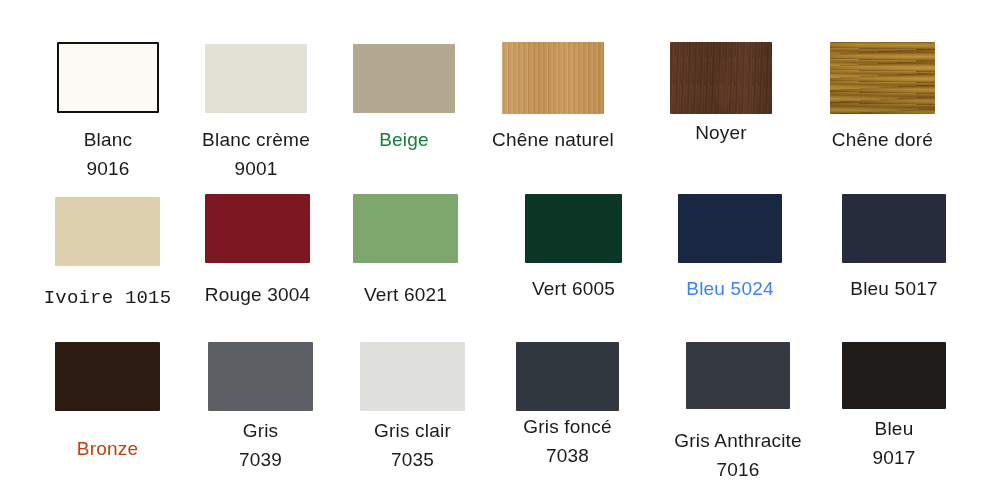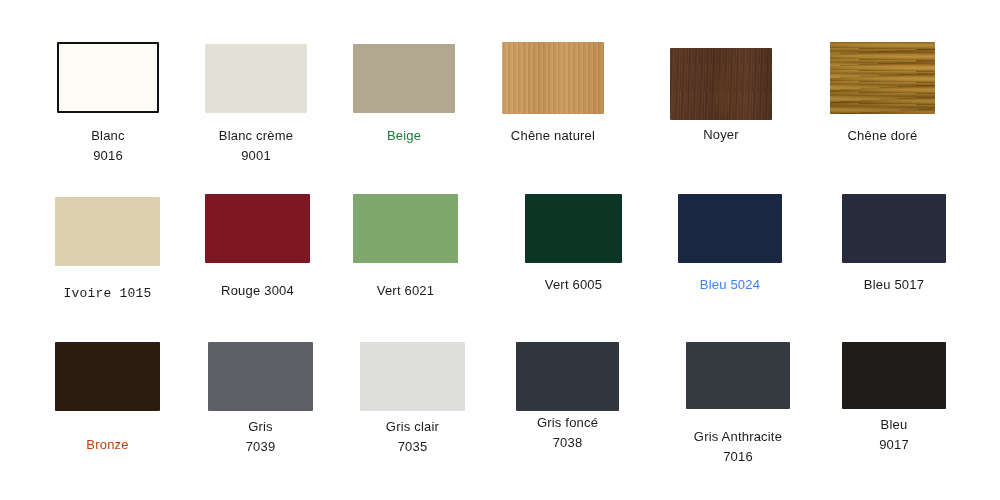--- a/index.html
+++ b/index.html
@@ -34,21 +34,21 @@
 
   .swatch-chip.bordered {
     border: 2px solid #111111;
     box-sizing: border-box;
   }
 
   .swatch-labels {
     margin-top: 16px;
     text-align: center;
     color: #1b1b1b;
-    font-size: 13px;
+    font-size: 19px;
     line-height: 1.52;
     letter-spacing: 0.2px;
     white-space: nowrap;
   }
 
   .swatch-name { display: block; }
   .swatch-code { display: block; }
   .swatch-code:empty { display: none; }
 
   
@@ -117,21 +117,21 @@
       <div class="swatch-labels" style="color: #15803d; margin-top: 13px;">
         <span class="swatch-name">Beige</span>
       </div>
     </div>
     <div class="swatch-cell" style="left: 502px; top: 42px; width: 102px;">
       <div class="swatch-chip tex-oak-natural" style="width: 102px; height: 72px;"></div>
       <div class="swatch-labels" style="color: rgb(27, 27, 27); margin-top: 12px;">
         <span class="swatch-name">Chêne naturel</span>
       </div>
     </div>
-    <div class="swatch-cell" style="left: 681px; top: 48px; width: 80px;">
+    <div class="swatch-cell" style="left: 681px; top: 42px; width: 80px;">
       <div class="swatch-chip tex-walnut" style="width: 102px; height: 72px;"></div>
       <div class="swatch-labels" style="color: rgb(27, 27, 27); margin-top: 5px;">
         <span class="swatch-name">Noyer</span>
       </div>
     </div>
     <div class="swatch-cell" style="left: 830px; top: 42px; width: 105px;">
       <div class="swatch-chip tex-oak-golden" style="width: 105px; height: 72px;"></div>
       <div class="swatch-labels" style="color: rgb(27, 27, 27); margin-top: 12px;">
         <span class="swatch-name">Chêne doré</span>
       </div>

